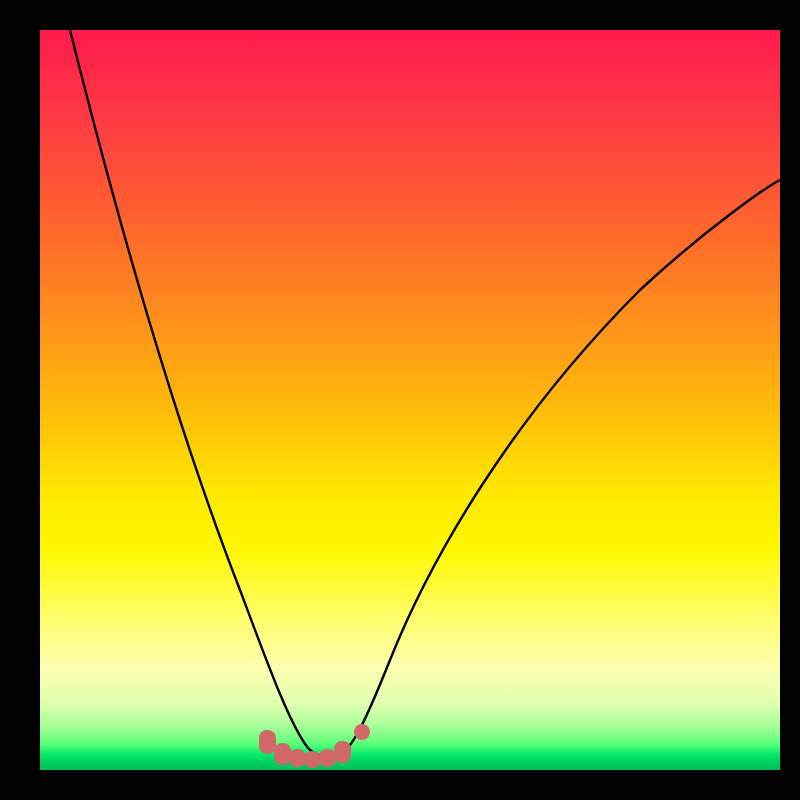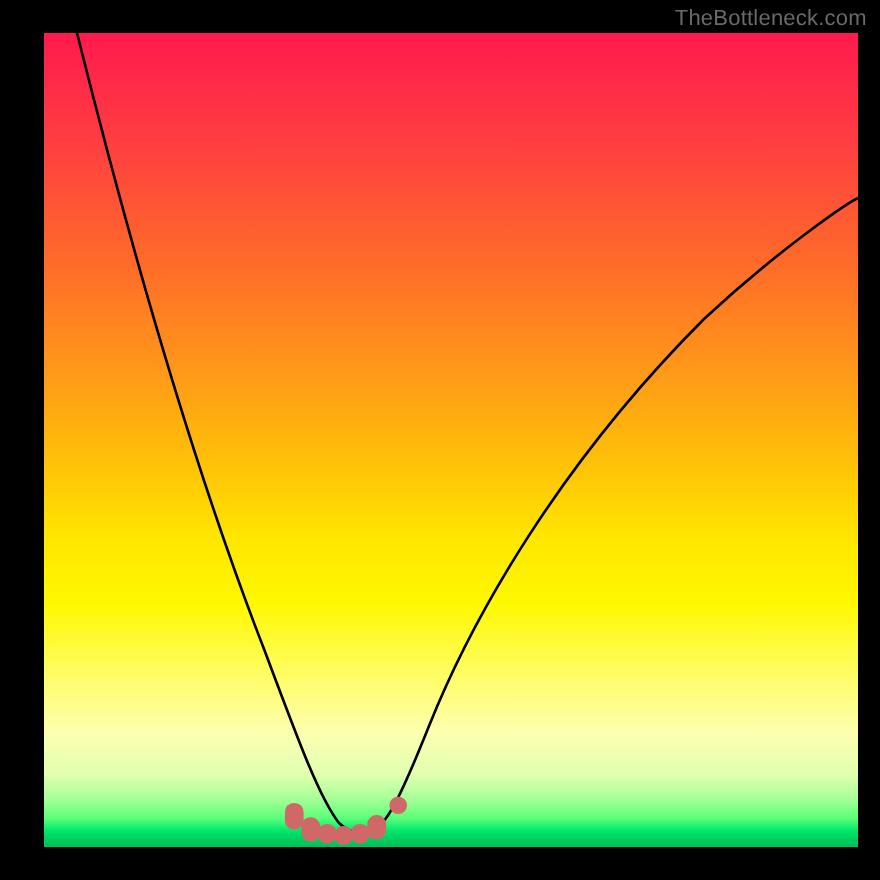--- a/index.html
+++ b/index.html
@@ -67,21 +67,20 @@
     font-size: 20px;
     font-weight: 400;
     letter-spacing: 0.2px;
   }
 </style>
 </head>
 <body>
 
 <div class="frame">
 
-  <div class="watermark">TheBottleneck.com</div>
 
   <div class="plot">
     <div class="gradient"></div>
 
     <svg class="curve-svg" viewBox="0 0 740 740" preserveAspectRatio="none">
       <path fill="none" stroke="#000" stroke-width="2.4" d="M 30 0
                C 70 160, 130 380, 200 560
                C 230 640, 250 695, 268 718
                C 276 726, 288 730, 298 726
                C 312 720, 326 690, 350 630

